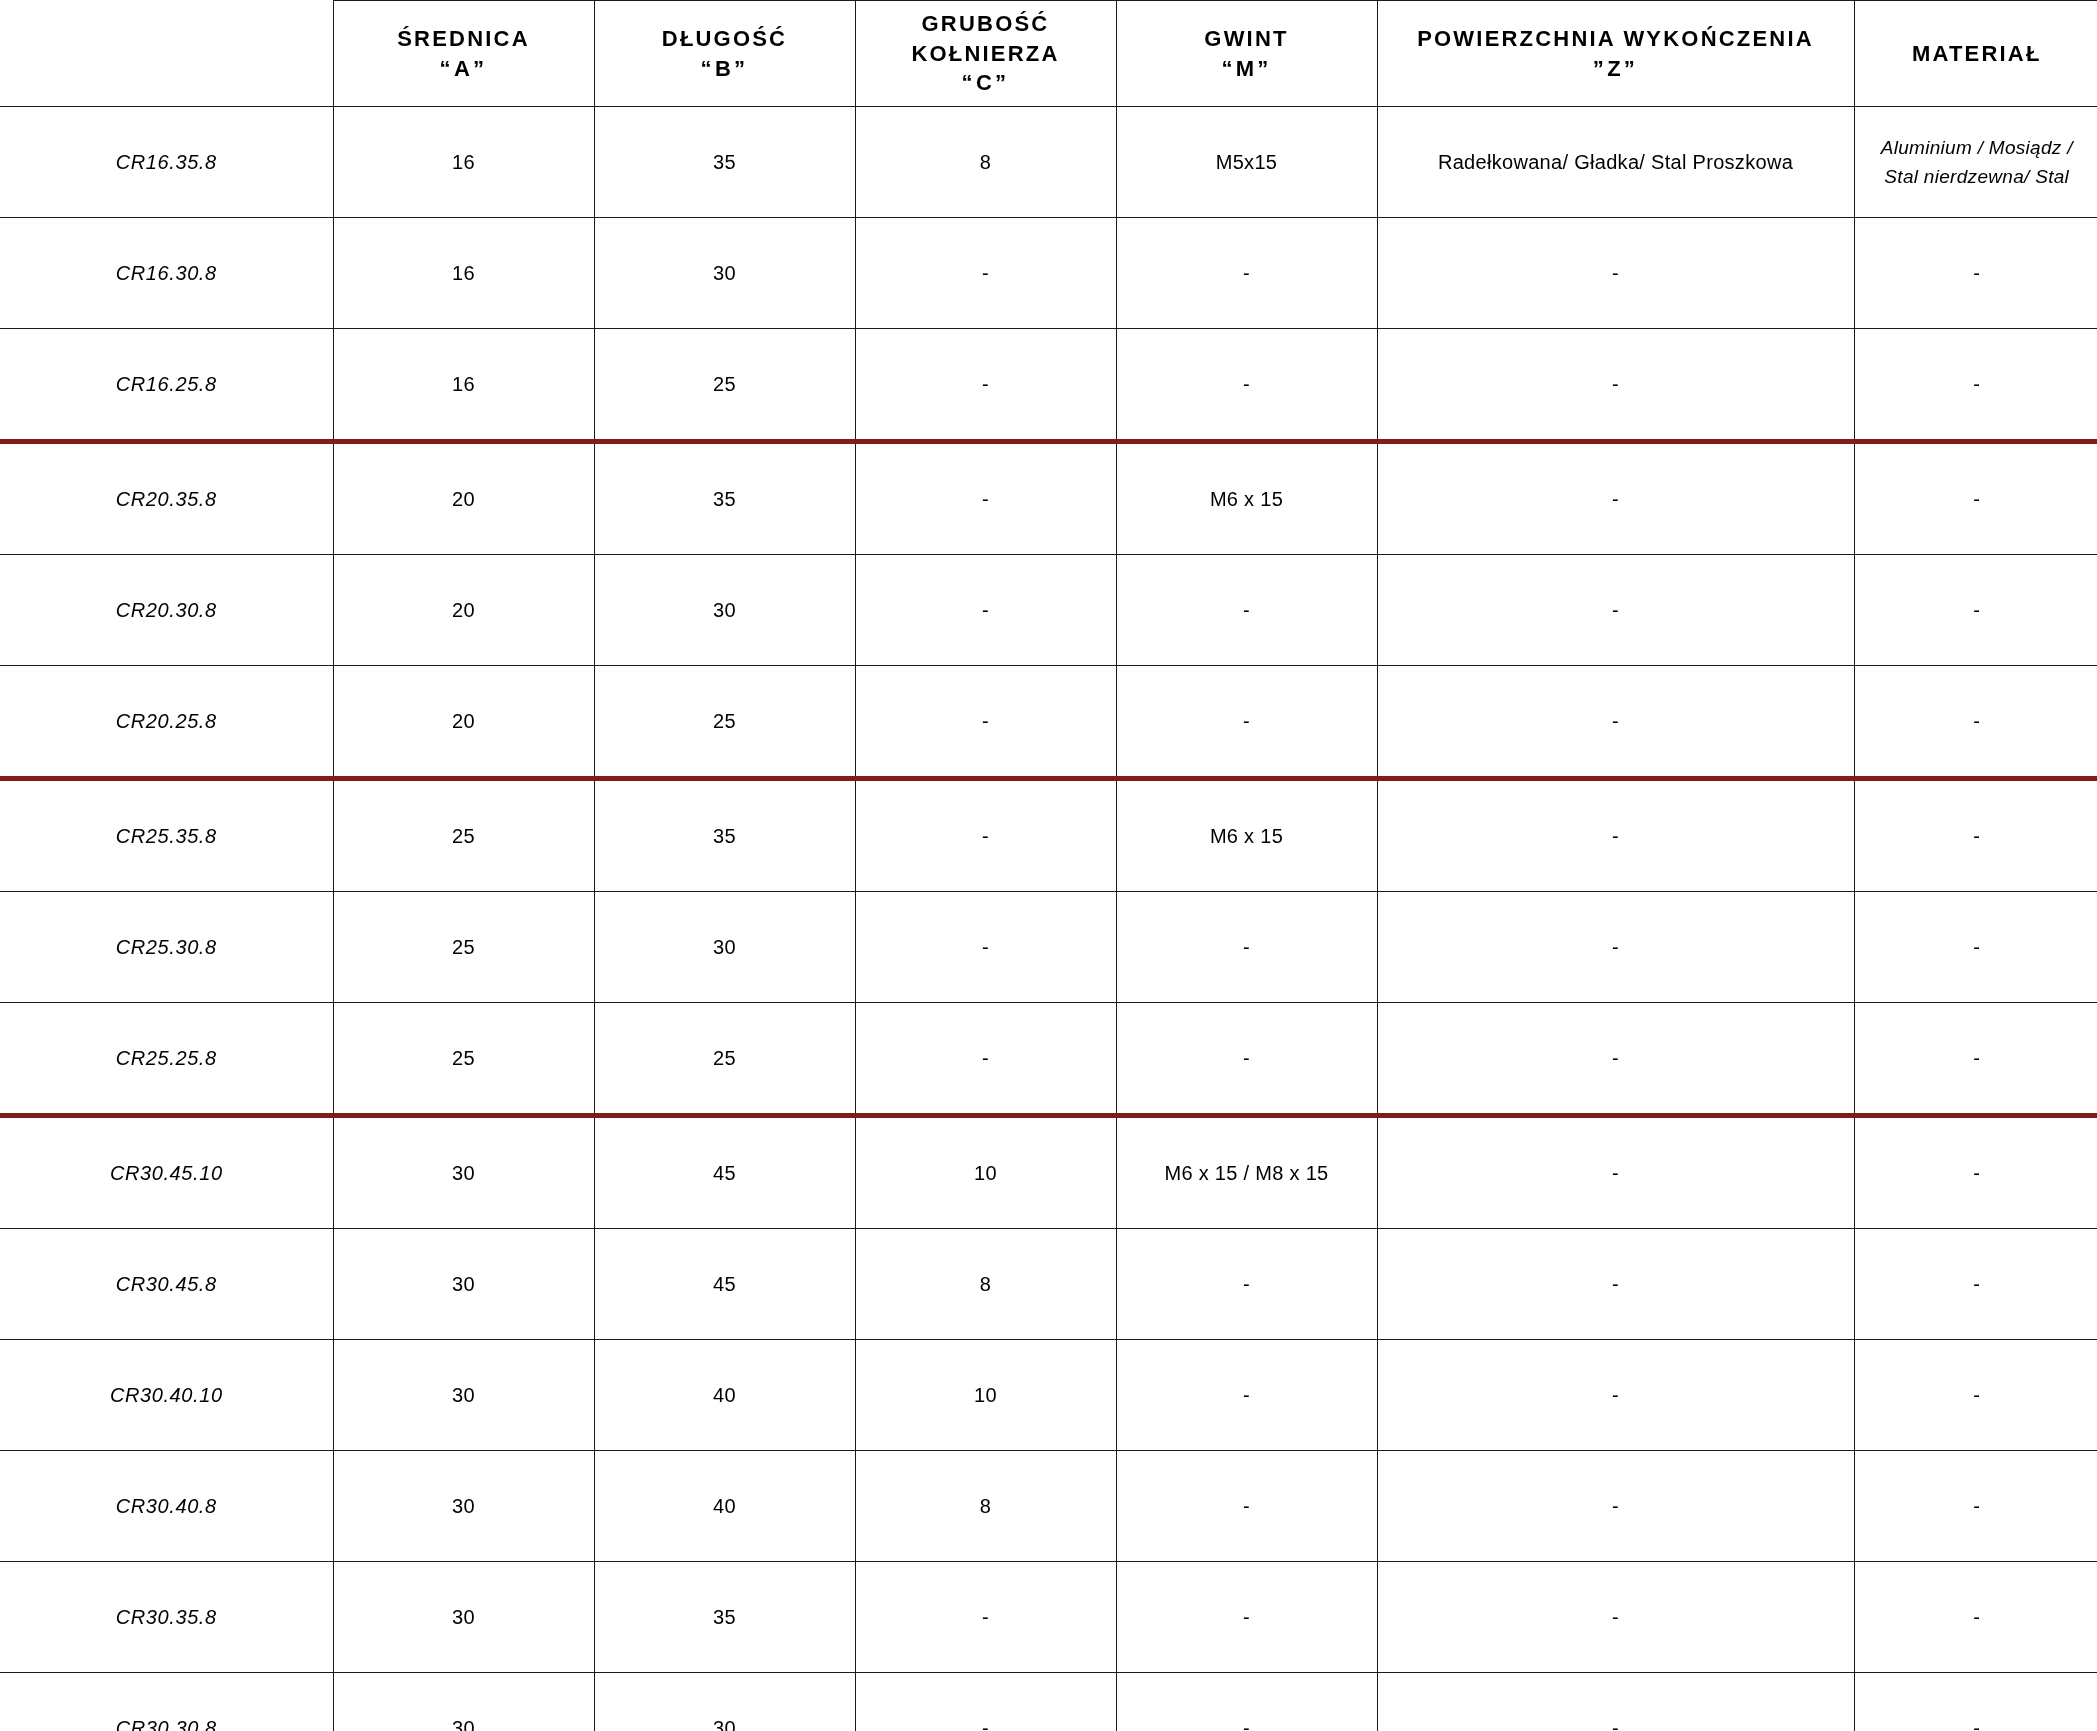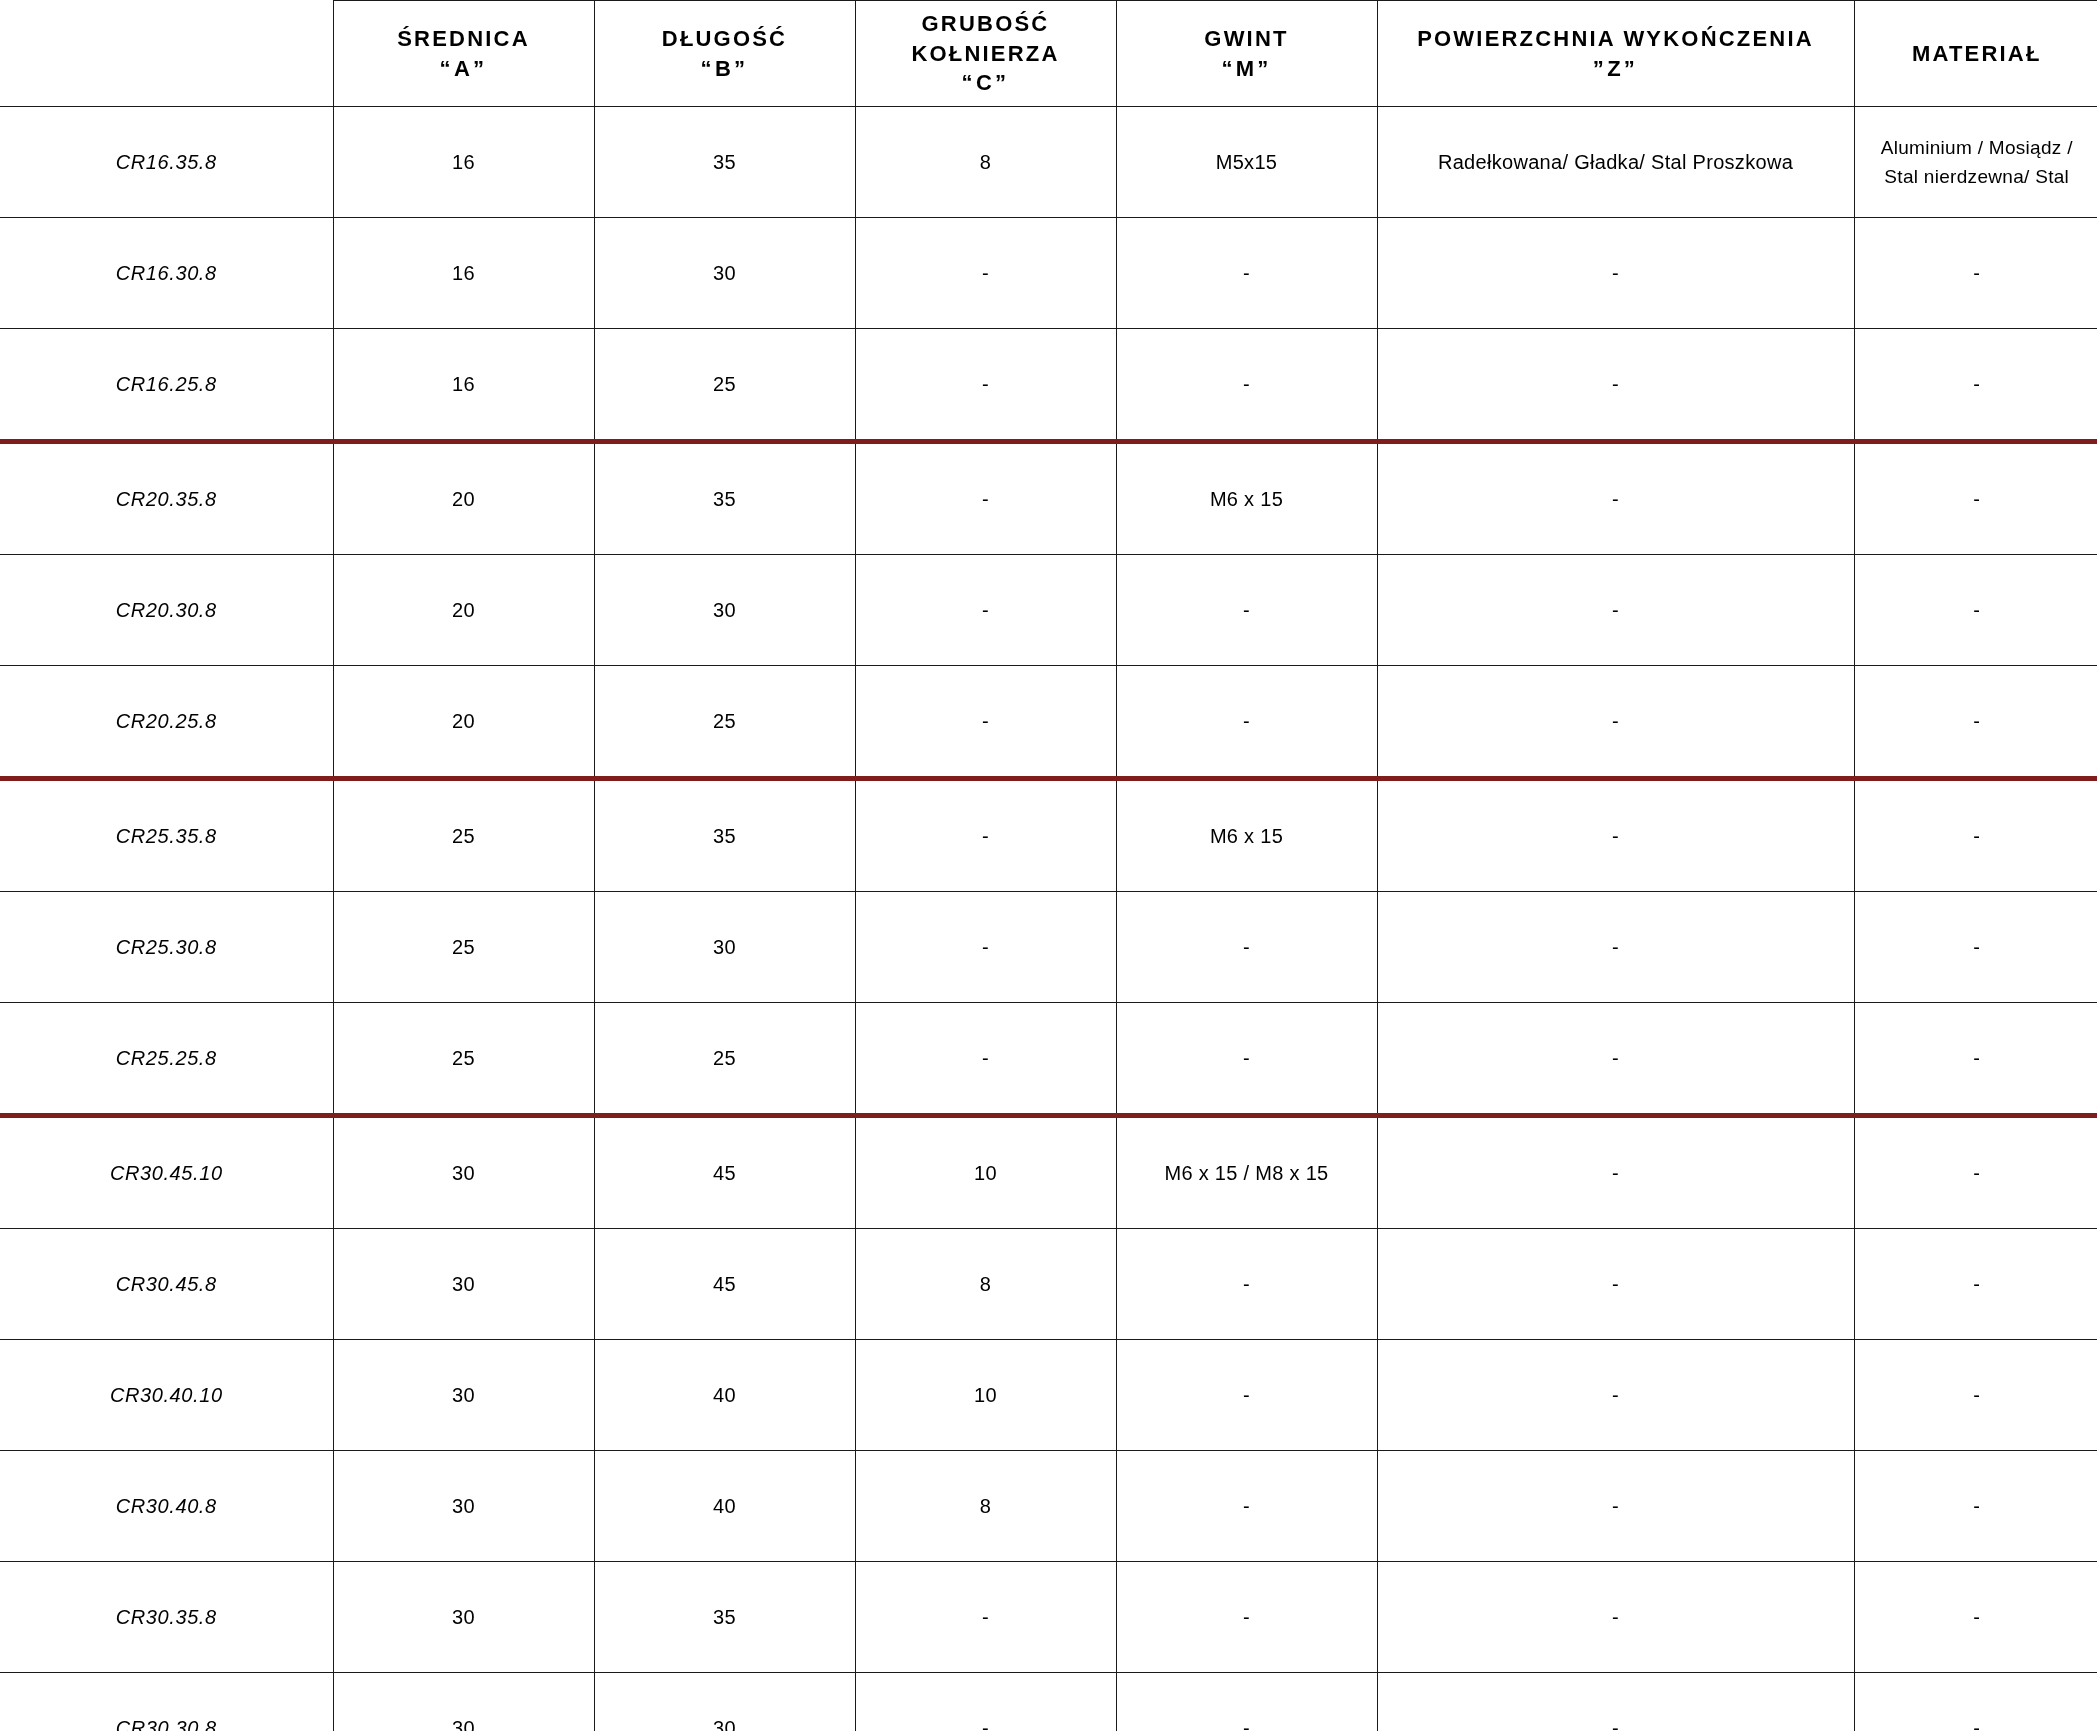--- a/index.html
+++ b/index.html
@@ -88,20 +88,21 @@
     border-top: none;
   }
 
   tbody td.multiline {
     font-size: 19px;
     line-height: 1.55;
   }
 
   tbody td .line {
     display: block;
+    font-style: italic;
   }
 </style>
 </head>
 <body>
 
 <table class="spec-table">
   <colgroup>
     <col class="c0">
       <col class="c1">
       <col class="c2">

